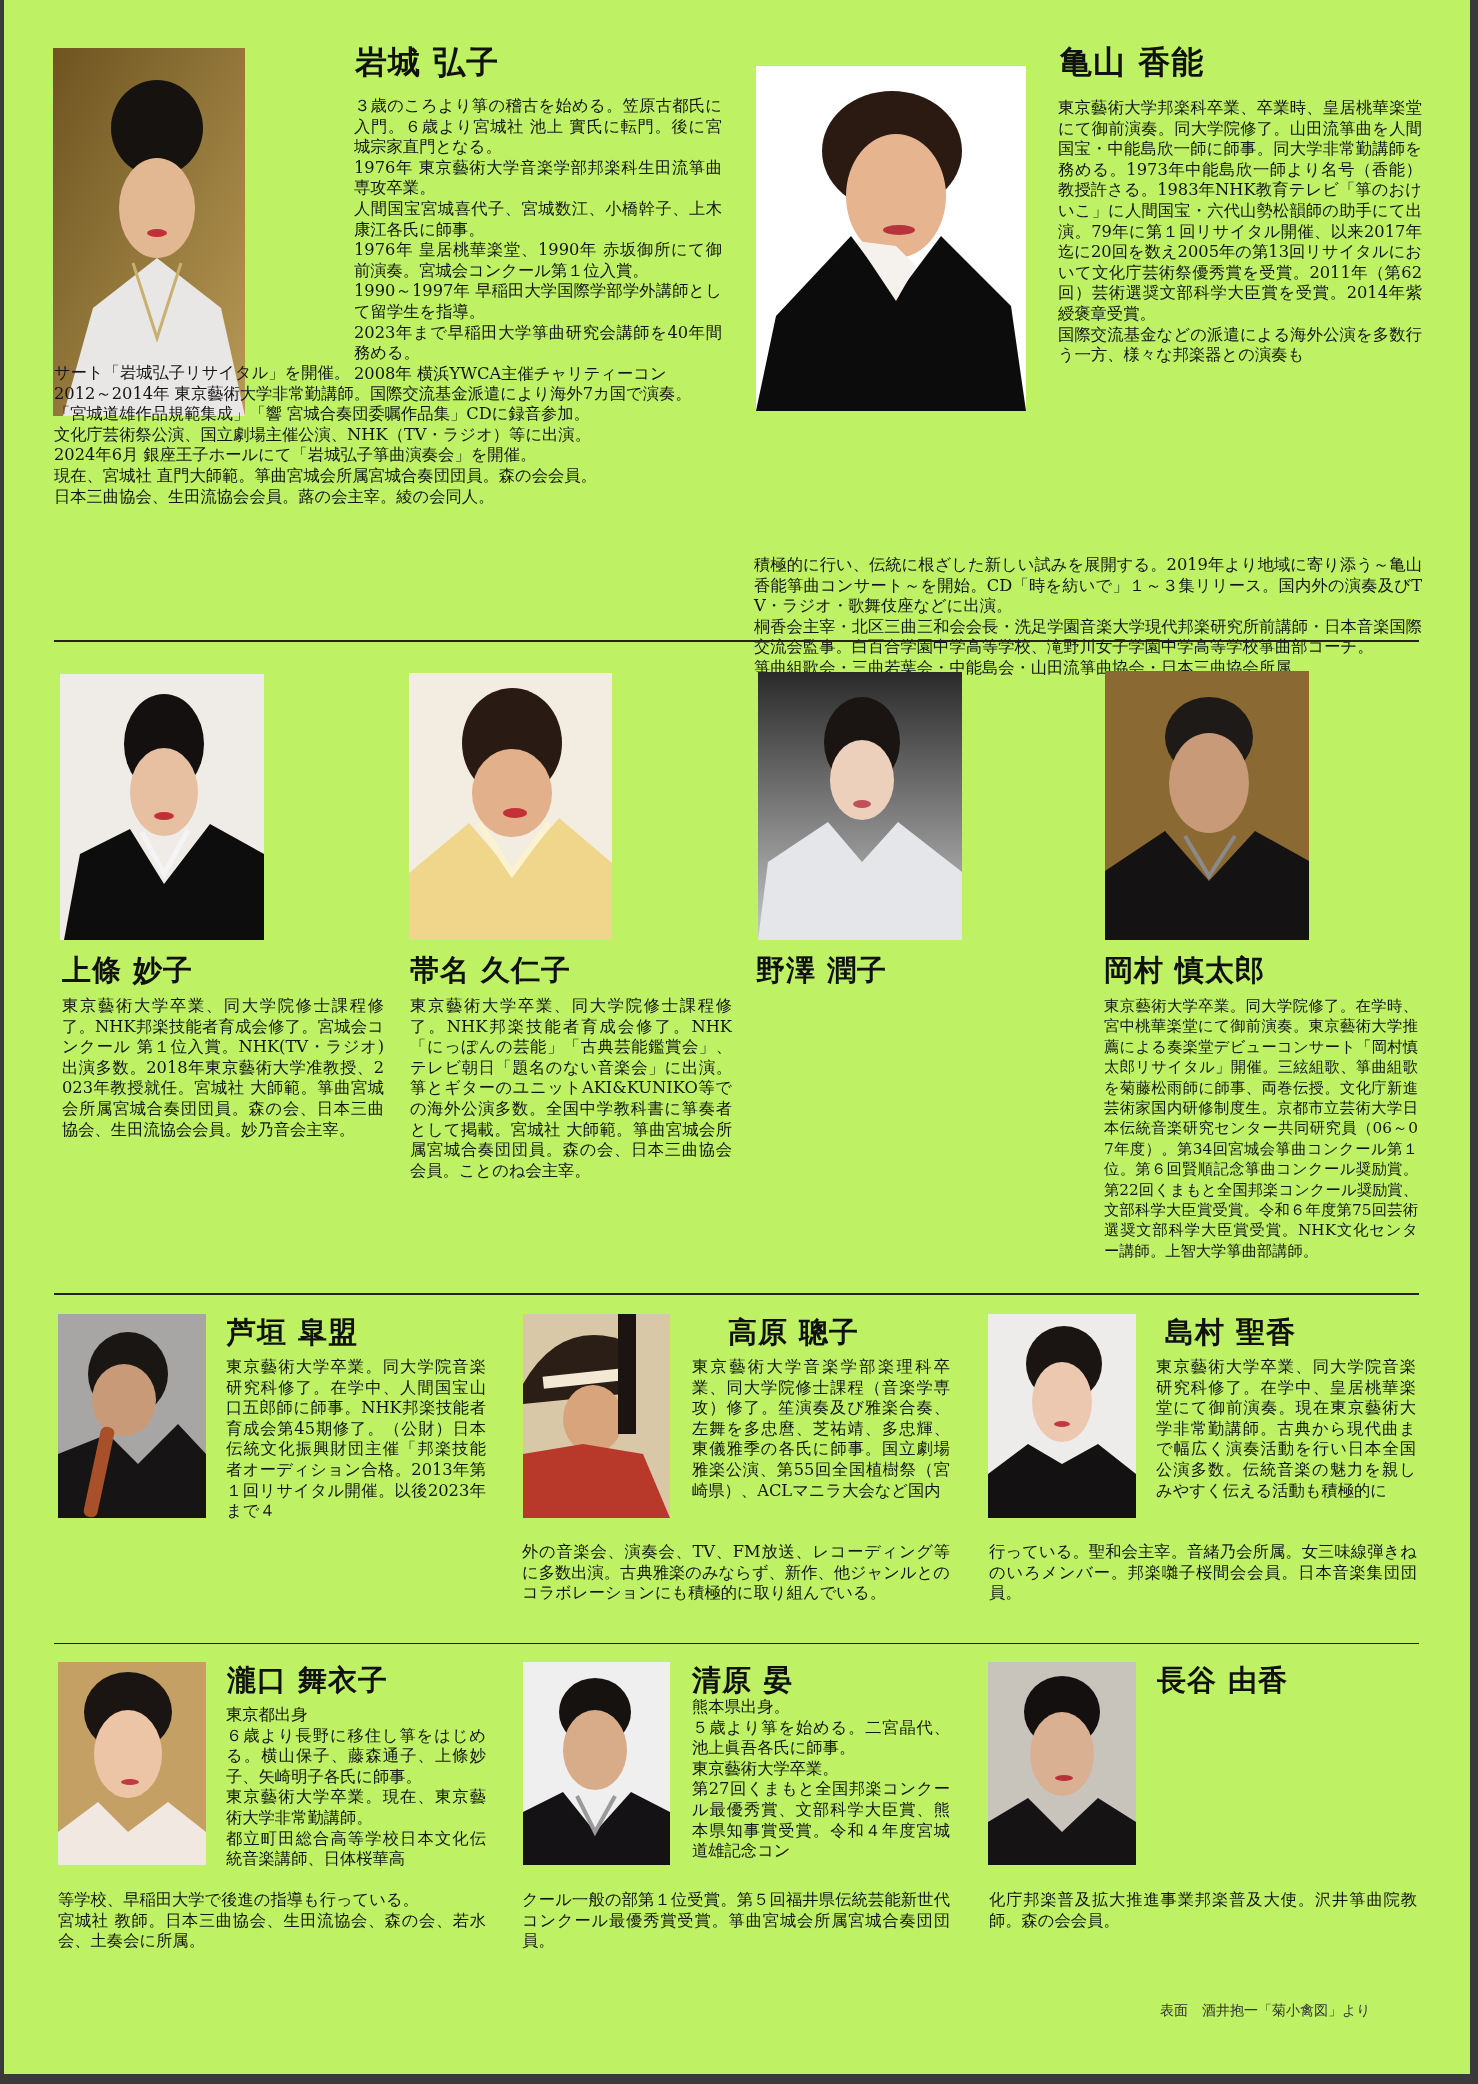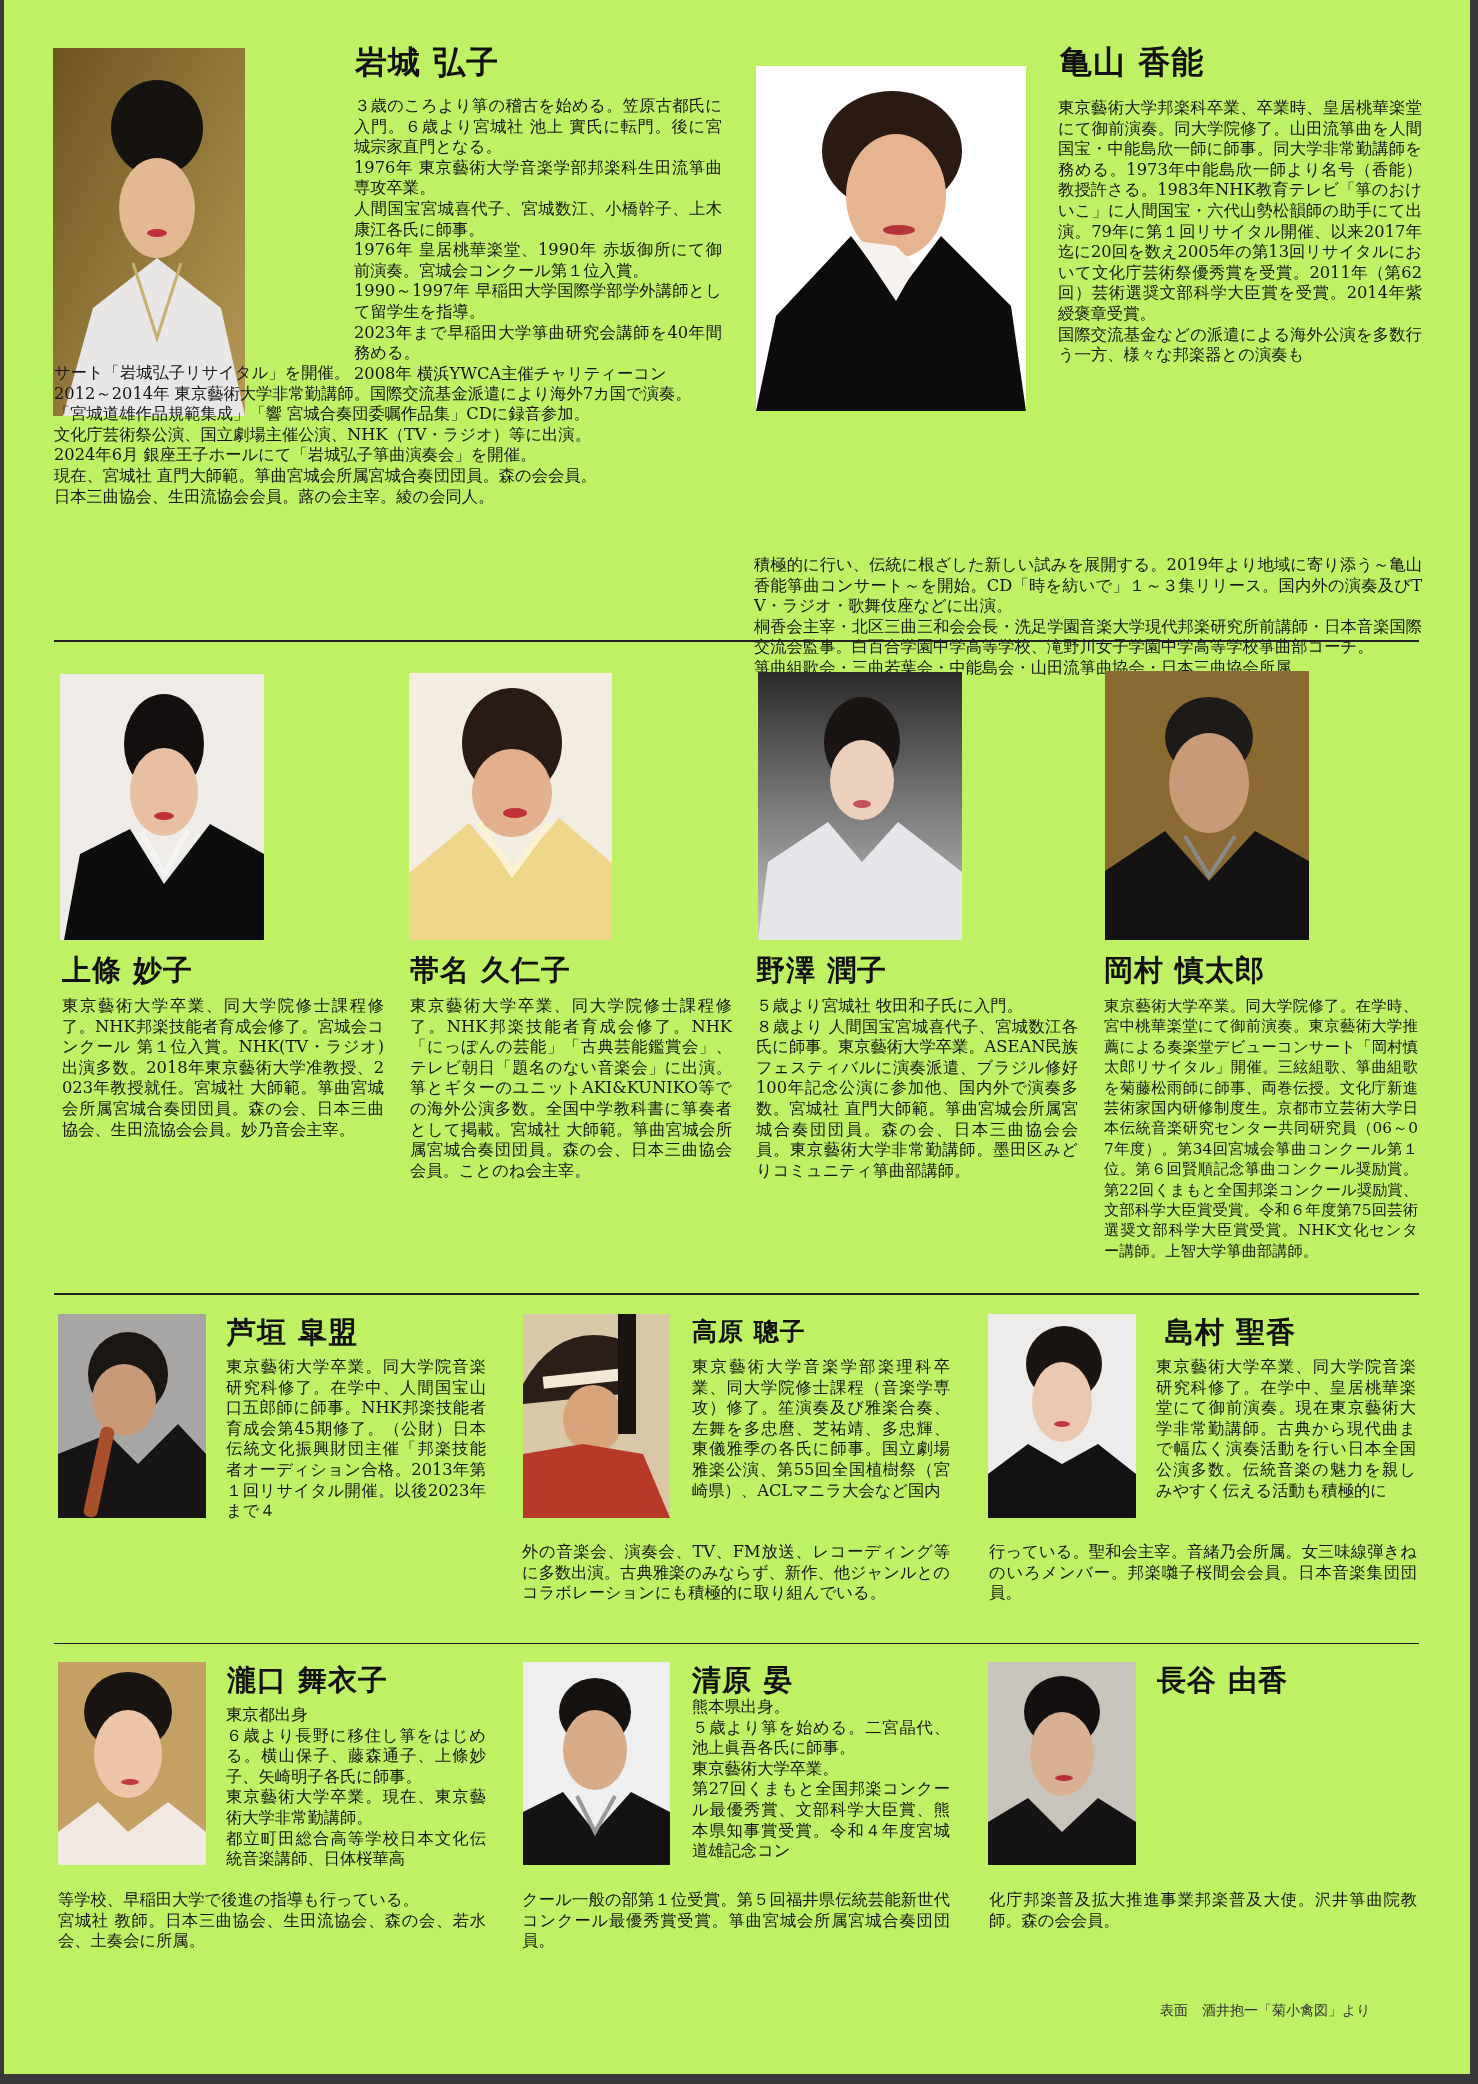--- a/index.html
+++ b/index.html
@@ -133,22 +133,20 @@
     </svg>
   </div>
 
   <div class="name" style="left:58px;top:952px;font-size:29px;">上條 妙子</div>
   <div class="bio" style="left:58px;top:996px;width:322px;">東京藝術大学卒業、同大学院修士課程修了。NHK邦楽技能者育成会修了。宮城会コンクール 第１位入賞。NHK(TV・ラジオ)出演多数。2018年東京藝術大学准教授、2023年教授就任。宮城社 大師範。箏曲宮城会所属宮城合奏団団員。森の会、日本三曲協会、生田流協会会員。妙乃音会主宰。</div>
 
   <div class="name" style="left:406px;top:952px;font-size:29px;">帯名 久仁子</div>
   <div class="bio" style="left:406px;top:996px;width:322px;">東京藝術大学卒業、同大学院修士課程修了。NHK邦楽技能者育成会修了。NHK「にっぽんの芸能」「古典芸能鑑賞会」、テレビ朝日「題名のない音楽会」に出演。箏とギターのユニットAKI&amp;KUNIKO等での海外公演多数。全国中学教科書に箏奏者として掲載。宮城社 大師範。箏曲宮城会所属宮城合奏団団員。森の会、日本三曲協会会員。ことのね会主宰。</div>
 
   <div class="name" style="left:752px;top:952px;font-size:29px;">野澤 潤子</div>
-  <div class="bio" style="left:752px;top:996px;width:322px;">５歳より宮城社 牧田和子氏に入門。
-８歳より 人間国宝宮城喜代子、宮城数江各氏に師事。東京藝術大学卒業。ASEAN民族フェスティバルに演奏派遣、ブラジル修好100年記念公演に参加他、国内外で演奏多数。宮城社 直門大師範。箏曲宮城会所属宮城合奏団団員。森の会、日本三曲協会会員。東京藝術大学非常勤講師。墨田区みどりコミュニティ箏曲部講師。</div>
 
   <div class="name" style="left:1100px;top:952px;font-size:29px;">岡村 慎太郎</div>
   <div class="bio" style="left:1100px;top:996px;width:314px;font-size:15.3px;line-height:20.4px;">東京藝術大学卒業。同大学院修了。在学時、宮中桃華楽堂にて御前演奏。東京藝術大学推薦による奏楽堂デビューコンサート「岡村慎太郎リサイタル」開催。三絃組歌、箏曲組歌を菊藤松雨師に師事、両巻伝授。文化庁新進芸術家国内研修制度生。京都市立芸術大学日本伝統音楽研究センター共同研究員（06～07年度）。第34回宮城会箏曲コンクール第１位。第６回賢順記念箏曲コンクール奨励賞。第22回くまもと全国邦楽コンクール奨励賞、文部科学大臣賞受賞。令和６年度第75回芸術選奨文部科学大臣賞受賞。NHK文化センター講師。上智大学箏曲部講師。</div>
 
   <div class="rule" style="left:50px;top:1293px;width:1365px;"></div>
 
   <div class="photo" style="left:54px;top:1314px;width:148px;height:204px;">
     <svg viewBox="0 0 148 204" preserveAspectRatio="none">
       <rect width="148" height="204" fill="#a8a6a4"></rect>
       <ellipse cx="70" cy="60" rx="40" ry="42" fill="#1a1614"></ellipse>
@@ -163,21 +161,21 @@
   <div class="photo" style="left:519px;top:1314px;width:147px;height:204px;">
     <svg viewBox="0 0 147 204" preserveAspectRatio="none">
       <rect width="147" height="204" fill="#d8c8a8"></rect>
       <path d="M0 70 Q40 0 110 30 L100 80 L0 90 Z" fill="#2a1e16"></path>
       <rect x="20" y="58" width="90" height="12" fill="#f2e8d4" transform="rotate(-6 65 64)"></rect>
       <ellipse cx="70" cy="105" rx="30" ry="34" fill="#d8a47c"></ellipse>
       <rect x="95" y="0" width="18" height="120" fill="#1c1410"></rect>
       <path d="M0 204 L0 140 L60 130 L120 140 L147 204 Z" fill="#b8382a"></path>
     </svg>
   </div>
-  <div class="name" style="left:688px;top:1314px;font-size:25px;">高原 聰子</div>
+  <div class="name" style="left:724px;top:1314px;font-size:29px;">高原 聰子</div>
   <div class="bio" style="left:688px;top:1357px;width:258px;">東京藝術大学音楽学部楽理科卒業、同大学院修士課程（音楽学専攻）修了。笙演奏及び雅楽合奏、左舞を多忠麿、芝祐靖、多忠輝、東儀雅季の各氏に師事。国立劇場雅楽公演、第55回全国植樹祭（宮崎県）、ACLマニラ大会など国内</div>
   <div class="bio" style="left:518px;top:1542px;width:428px;">外の音楽会、演奏会、TV、FM放送、レコーディング等に多数出演。古典雅楽のみならず、新作、他ジャンルとのコラボレーションにも積極的に取り組んでいる。</div>
 
   <div class="photo" style="left:984px;top:1314px;width:148px;height:204px;">
     <svg viewBox="0 0 148 204" preserveAspectRatio="none">
       <rect width="148" height="204" fill="#eeecea"></rect>
       <ellipse cx="76" cy="50" rx="38" ry="38" fill="#1a1412"></ellipse>
       <ellipse cx="74" cy="88" rx="30" ry="40" fill="#ecc8b0"></ellipse>
       <ellipse cx="74" cy="110" rx="8" ry="3" fill="#c03a44"></ellipse>
       <path d="M0 204 L0 160 L40 130 L74 150 L110 130 L148 160 L148 204 Z" fill="#131112"></path>

